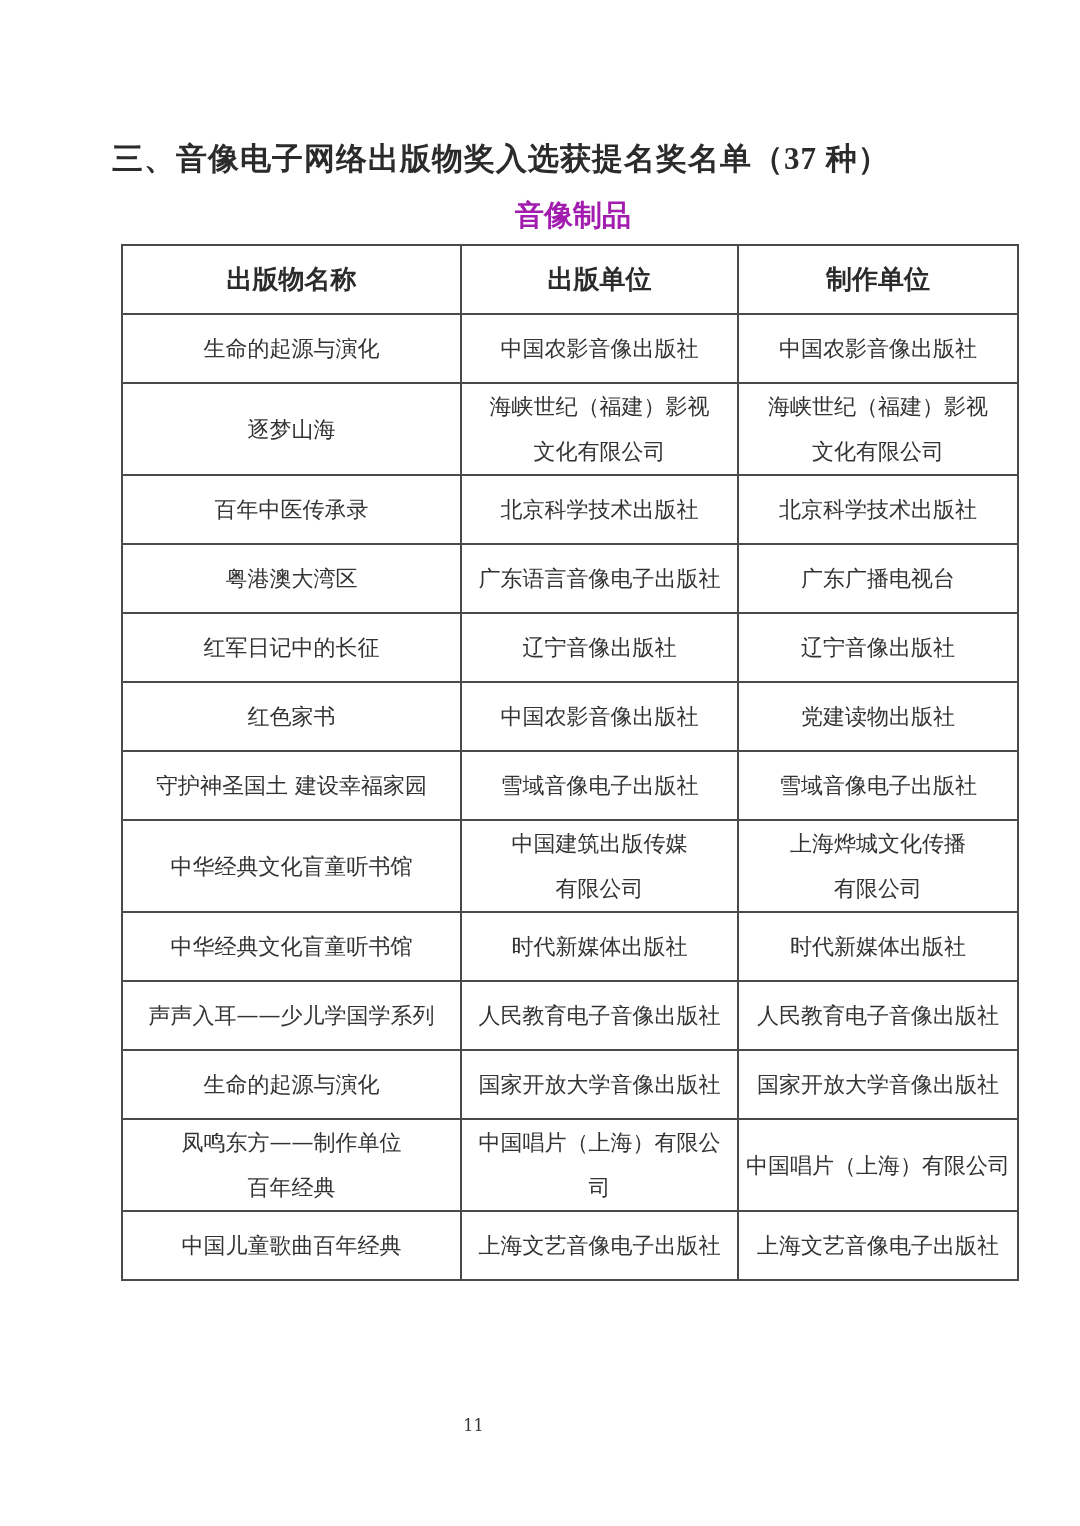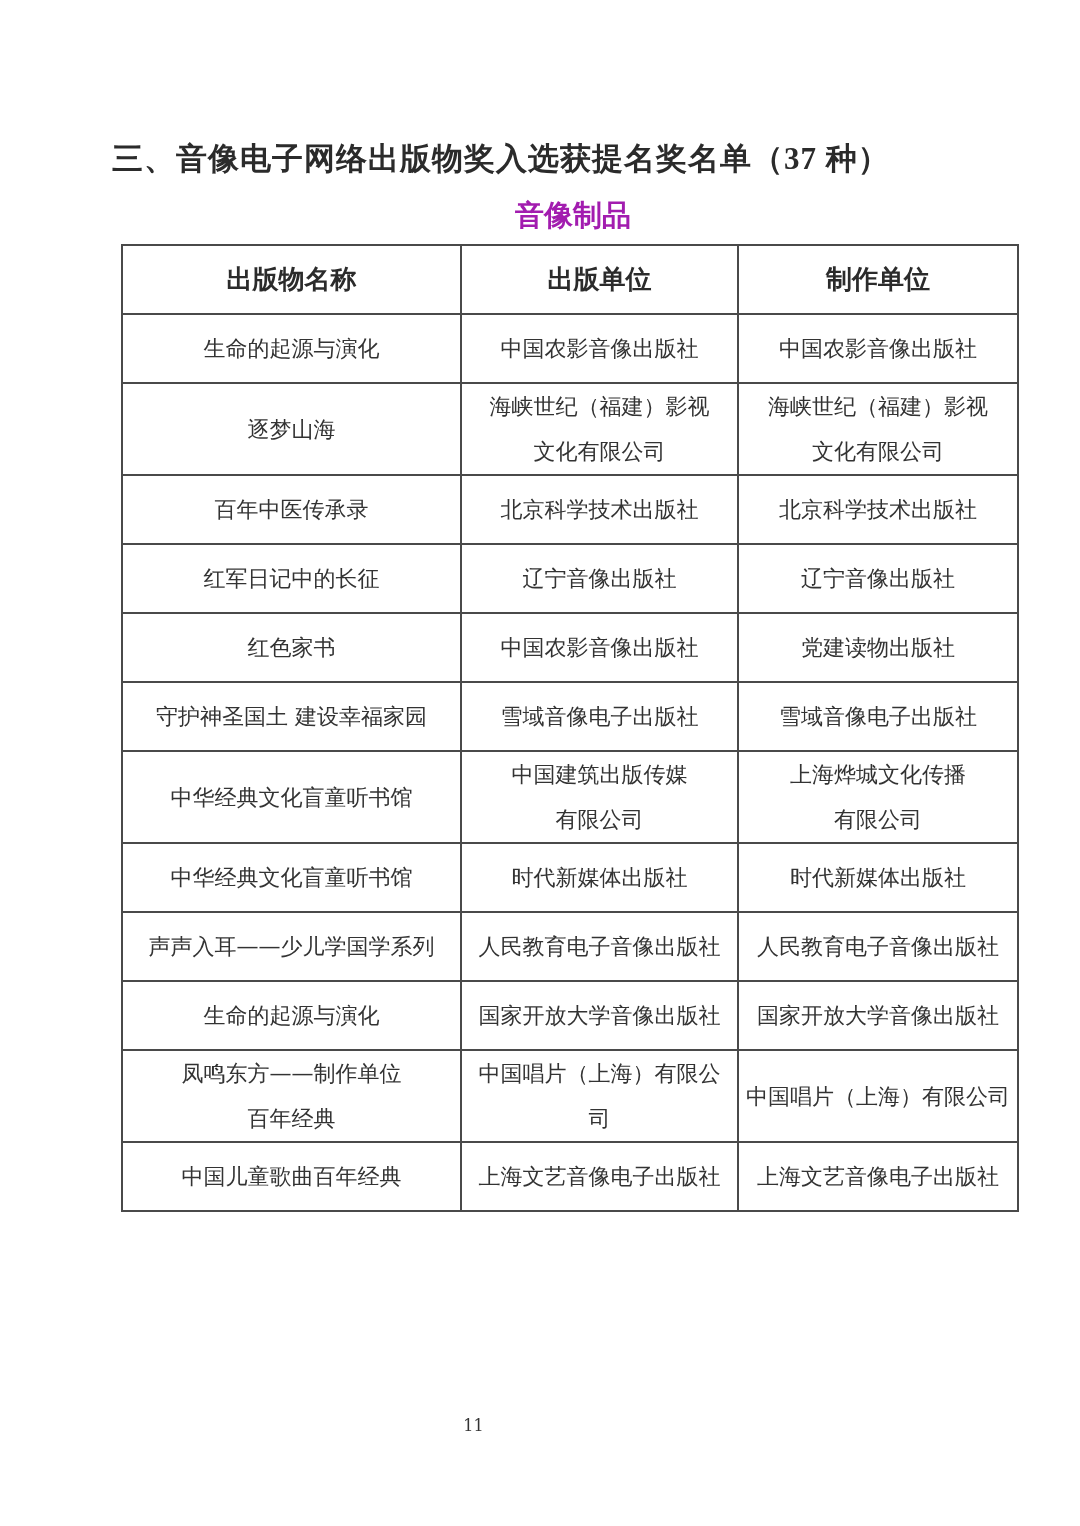--- a/index.html
+++ b/index.html
@@ -61,20 +61,31 @@
       </tr>
       <tr class="r1">
         <td>
           <span class="cell-line">百年中医传承录</span>
         </td>
         <td>
           <span class="cell-line">北京科学技术出版社</span>
         </td>
         <td>
           <span class="cell-line">北京科学技术出版社</span>
+        </td>
+      </tr>
+      <tr class="r1">
+        <td>
+          <span class="cell-line">粤港澳大湾区</span>
+        </td>
+        <td>
+          <span class="cell-line">广东语言音像电子出版社</span>
+        </td>
+        <td>
+          <span class="cell-line">广东广播电视台</span>
         </td>
       </tr>
       <tr class="r1">
         <td>
           <span class="cell-line">红军日记中的长征</span>
         </td>
         <td>
           <span class="cell-line">辽宁音像出版社</span>
         </td>
         <td>

